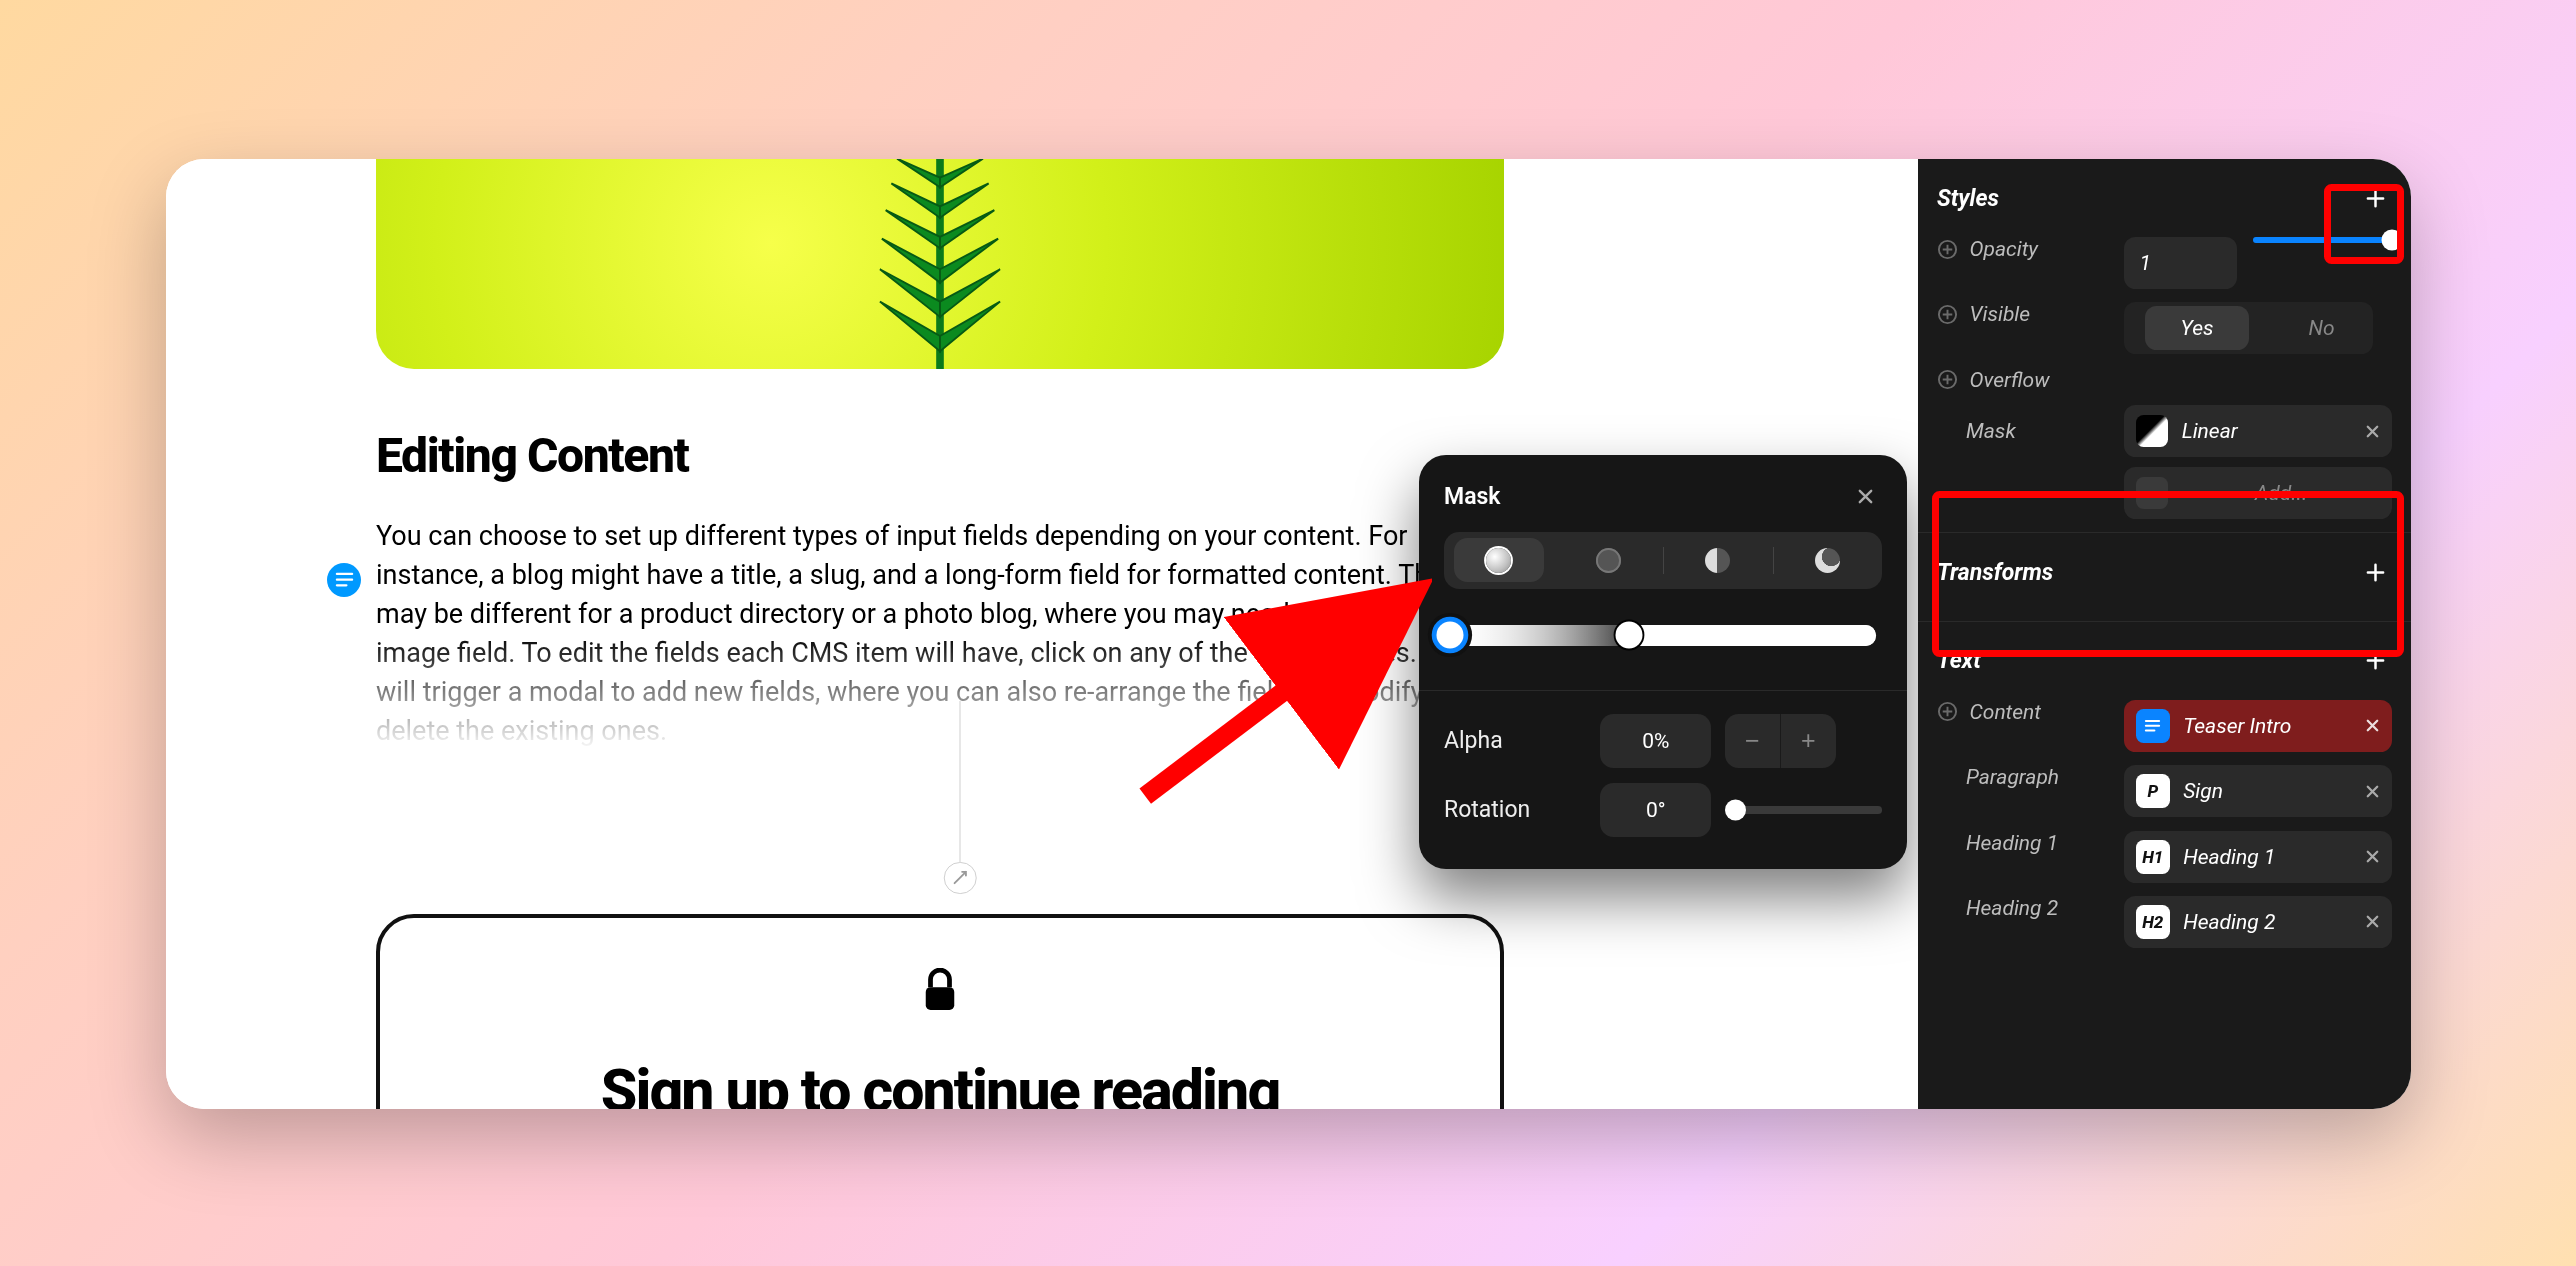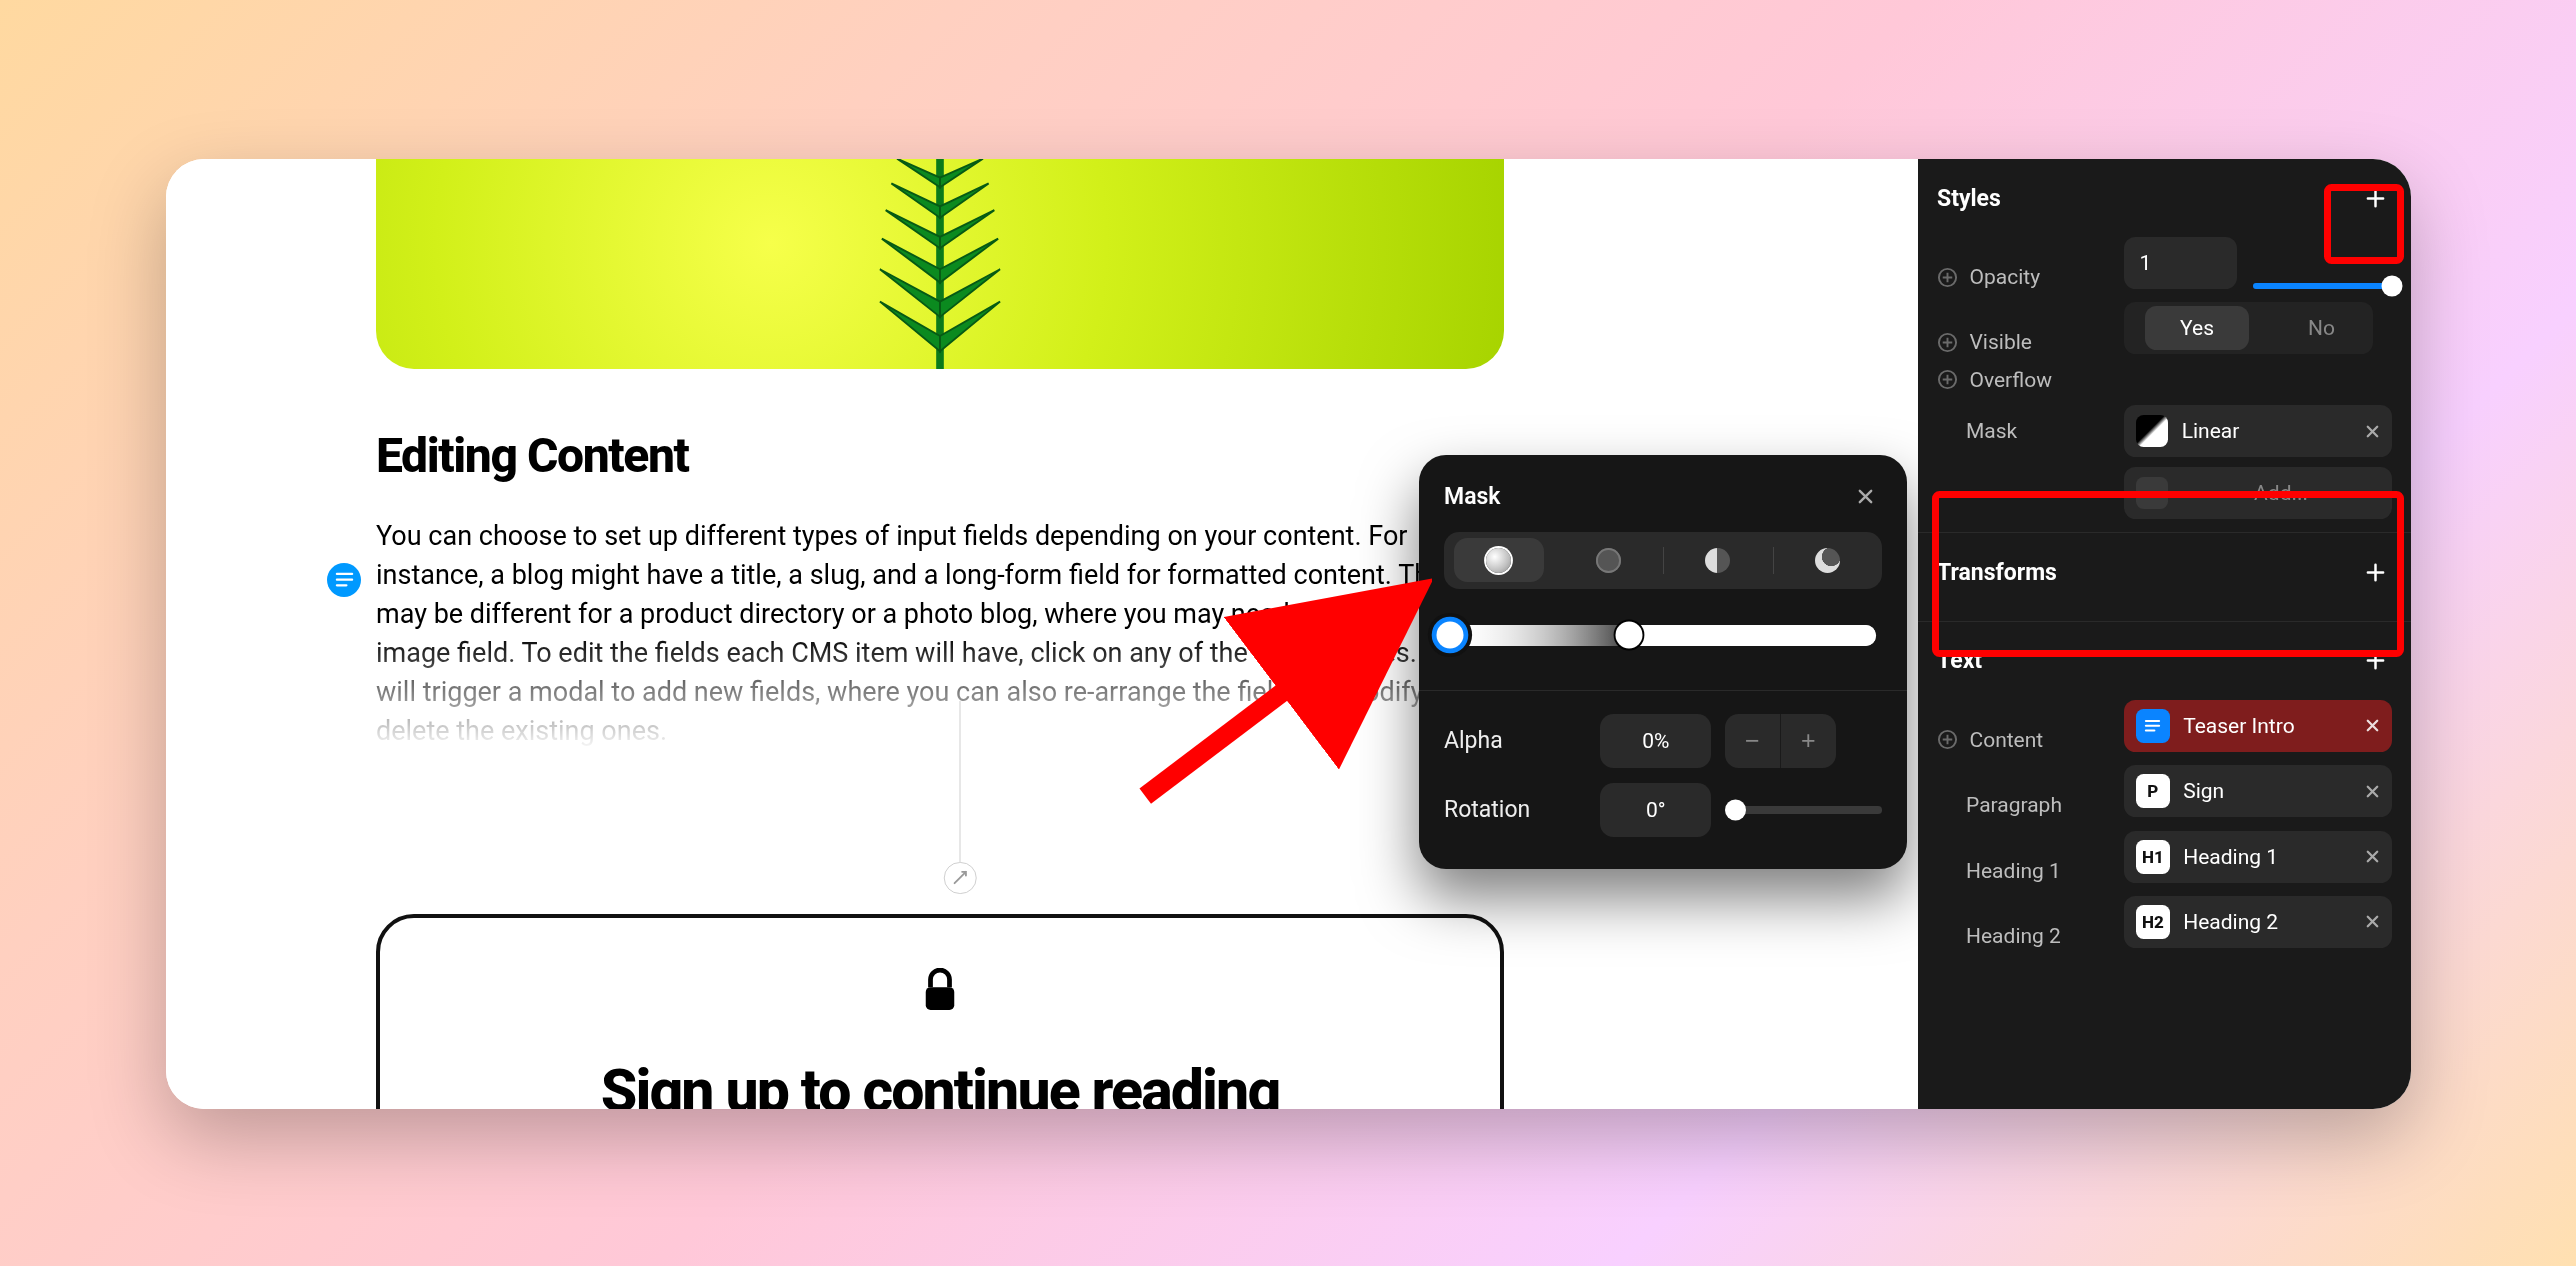--- a/index.html
+++ b/index.html
@@ -301,37 +301,38 @@
     transform: translate(-0%, -50%);
   }
 
   
   .panel {
     width: 493px;
     background: #1a1a1a;
     color: #eee;
     padding: 0 19px 16px;
     overflow: hidden;
+    font-style: italic;
   }
   .section-head {
     display: flex;
     justify-content: space-between;
     align-items: center;
     height: 78px;
   }
   .section-head .title { font-size: 23px; font-weight: 700; color: #fff; }
   .plus-btn {
     width: 34px; height: 34px;
     display: flex; align-items:center; justify-content:center;
     color: #fff;
     cursor: pointer;
   }
   .prop-row {
     display: flex;
-    align-items: flex-end;
+    align-items: flex-start;
     gap: 15.3px;
     margin-bottom: 13.4px;
   }
   .prop-left {
     display: flex;
     align-items: center;
     gap: 11.5px;
     width: 172px;
   }
   .pp-icon { color: #6a6a6a; display:flex; }

